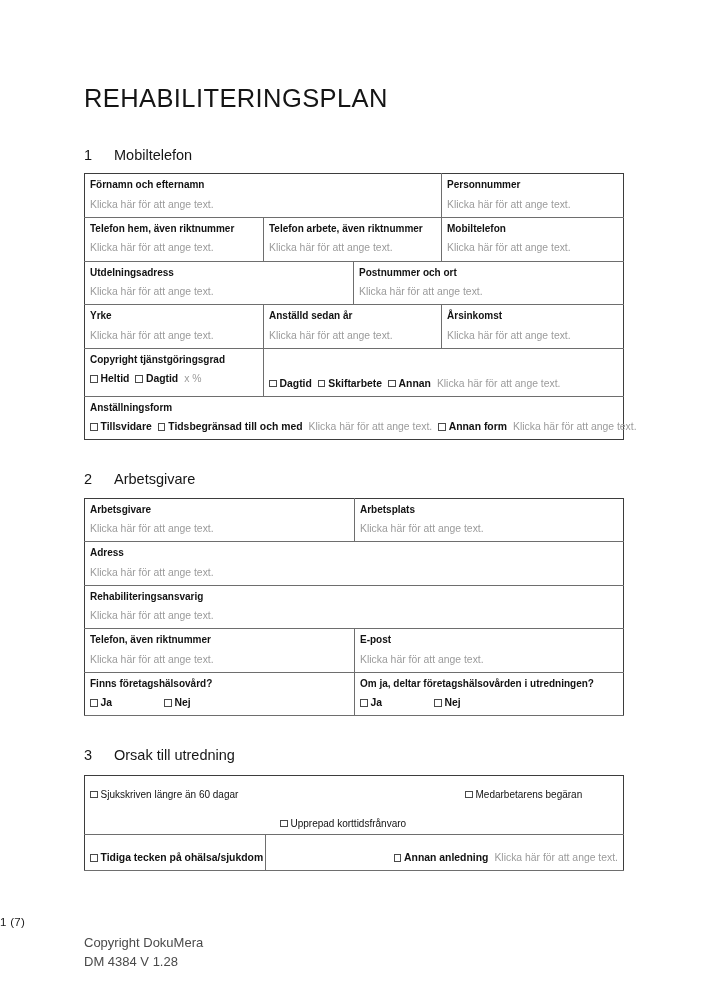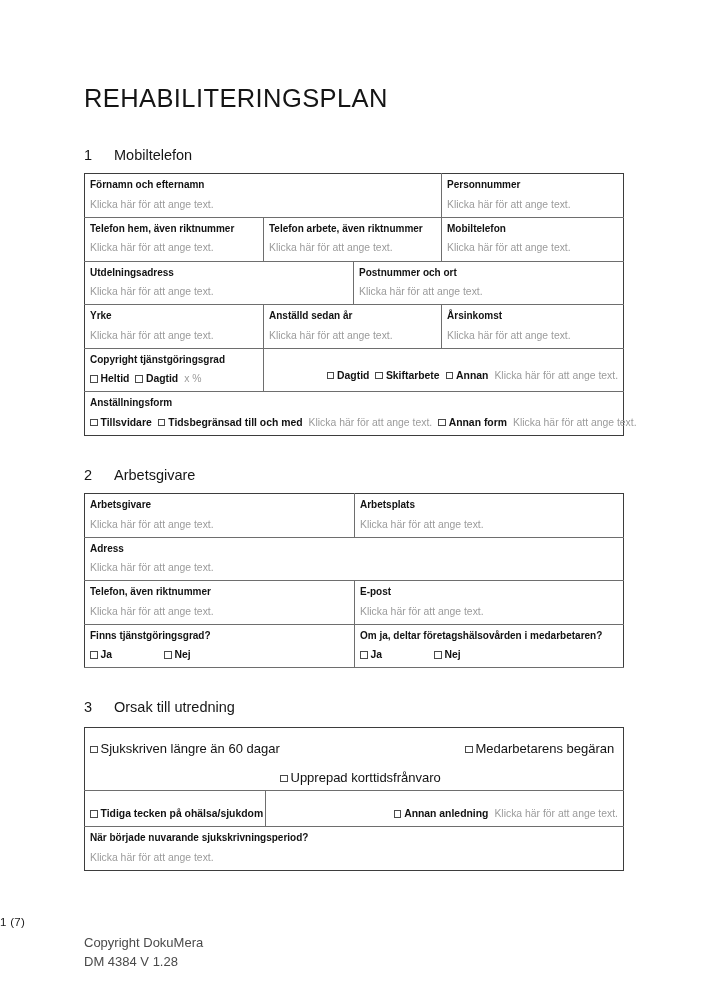--- a/index.html
+++ b/index.html
@@ -118,21 +118,21 @@
     margin-right: 3px;
     box-sizing: border-box;
   }
   .cbtxt { font-weight: bold; }
   .gap-l { display:inline-block; width: 52px; }
   .gap-s { display:inline-block; width: 6px; }
 
   
   .cb-row3 {
     display: flex;
-    font-size: 13px;
+    font-size: 10px;
     line-height: 1.35;
     color: #121212;
     padding: 12px 5px 4px 5px;
     white-space: nowrap;
   }
   .cb-row3 .c1 { width: 190px; flex: 0 0 190px; }
   .cb-row3 .c2 { width: 185px; flex: 0 0 185px; margin-top: 29px; }
   .cb-row3 .c3 { flex: 1 1 auto; }
 
   .cb-cell-pad {
@@ -261,21 +261,21 @@
 
           <tr>
             <td class="outer-left">
               <div class="cellpad">
                 <div class="lbl">Copyright tjänstgöringsgrad</div>
                 <div class="cbline"><span class="cb"></span><span class="cbtxt">Heltid</span><span class="gap-s"></span><span class="cb"></span><span class="cbtxt">Dagtid</span><span class="gap-s"></span><span class="ph-inline">x %</span></div>
               </div>
             </td>
             <td colspan="3" class="outer-right">
               <div class="cellpad" style="padding-top:20px;">
-                <div class="cbline" style="margin-top:0;text-align:right;"><span class="cb"></span><span class="cbtxt">Dagtid</span><span class="gap-s"></span><span class="cb"></span><span class="cbtxt">Skiftarbete</span><span class="gap-s"></span><span class="cb"></span><span class="cbtxt">Annan</span><span class="gap-s"></span><span class="ph-inline">Klicka här för att ange text.</span></div>
+                <div class="cbline" style="margin-top:8px;"><span class="cb"></span><span class="cbtxt">Dagtid</span><span class="gap-s"></span><span class="cb"></span><span class="cbtxt">Skiftarbete</span><span class="gap-s"></span><span class="cb"></span><span class="cbtxt">Annan</span><span class="gap-s"></span><span class="ph-inline">Klicka här för att ange text.</span></div>
               </div>
             </td>
           </tr>
 
           <tr>
             <td colspan="4" class="outer-left outer-right outer-bot">
               <div class="cellpad">
                 <div class="lbl">Anställningsform</div>
                 <div class="cbline"><span class="cb"></span><span class="cbtxt">Tillsvidare</span><span class="gap-s"></span><span class="cb"></span><span class="cbtxt">Tidsbegränsad till och med</span><span class="gap-s"></span><span class="ph-inline">Klicka här för att ange text.</span><span class="gap-s"></span><span class="cb"></span><span class="cbtxt">Annan form</span><span class="gap-s"></span><span class="ph-inline">Klicka här för att ange text.</span></div>
               </div>
@@ -313,43 +313,51 @@
           </tr>
           <tr>
             <td colspan="2" class="outer-left outer-right">
               <div class="cellpad">
                 <div class="lbl">Adress</div>
                 <div class="ph">Klicka här för att ange text.</div>
               </div>
             </td>
           </tr>
           <tr>
+            <td colspan="2" class="outer-left outer-right">
+              <div class="cellpad">
+                <div class="lbl">Rehabiliteringsansvarig</div>
+                <div class="ph">Klicka här för att ange text.</div>
+              </div>
+            </td>
+          </tr>
+          <tr>
             <td class="outer-left">
               <div class="cellpad">
                 <div class="lbl">Telefon, även riktnummer</div>
                 <div class="ph">Klicka här för att ange text.</div>
               </div>
             </td>
             <td class="outer-right">
               <div class="cellpad">
                 <div class="lbl">E-post</div>
                 <div class="ph">Klicka här för att ange text.</div>
               </div>
             </td>
           </tr>
           <tr>
             <td class="outer-left">
               <div class="cellpad">
-                <div class="lbl">Finns tjänstgöringsgrad?</div>
+                <div class="lbl">Finns företagshälsovård?</div>
                 <div class="cbline"><span class="cb"></span><span class="cbtxt">Ja</span><span class="gap-l"></span><span class="cb"></span><span class="cbtxt">Nej</span></div>
               </div>
             </td>
             <td class="outer-right">
               <div class="cellpad">
-                <div class="lbl">Om ja, deltar företagshälsovården i medarbetaren?</div>
+                <div class="lbl">Om ja, deltar företagshälsovården i utredningen?</div>
                 <div class="cbline"><span class="cb"></span><span class="cbtxt">Ja</span><span class="gap-l"></span><span class="cb"></span><span class="cbtxt">Nej</span></div>
               </div>
             </td>
           </tr>
         </tbody>
       </table>
     </div>
 
     <div class="sec3-wrap">
       <div class="section-heading">
@@ -373,28 +381,20 @@
             </td>
           </tr>
           <tr>
             <td class="outer-left">
               <div class="cb-cell-pad"><span class="cb"></span><span class="cbtxt">Tidiga tecken på ohälsa/sjukdom</span></div>
             </td>
             <td class="outer-right">
               <div class="cb-cell-pad"><span class="cb"></span><span class="cbtxt">Annan anledning</span><span class="gap-s"></span><span class="ph-inline">Klicka här för att ange text.</span></div>
             </td>
           </tr>
-          <tr>
-            <td colspan="2" class="outer-left outer-right outer-bot">
-              <div class="cellpad">
-                <div class="lbl">När började nuvarande sjukskrivningsperiod?</div>
-                <div class="ph">Klicka här för att ange text.</div>
-              </div>
-            </td>
-          </tr>
         </tbody>
       </table>
     </div>
 
   </div>
 
   <div class="pagenum">1 (7)</div>
 
   <div class="footer-left">
     <div>Copyright DokuMera</div>

